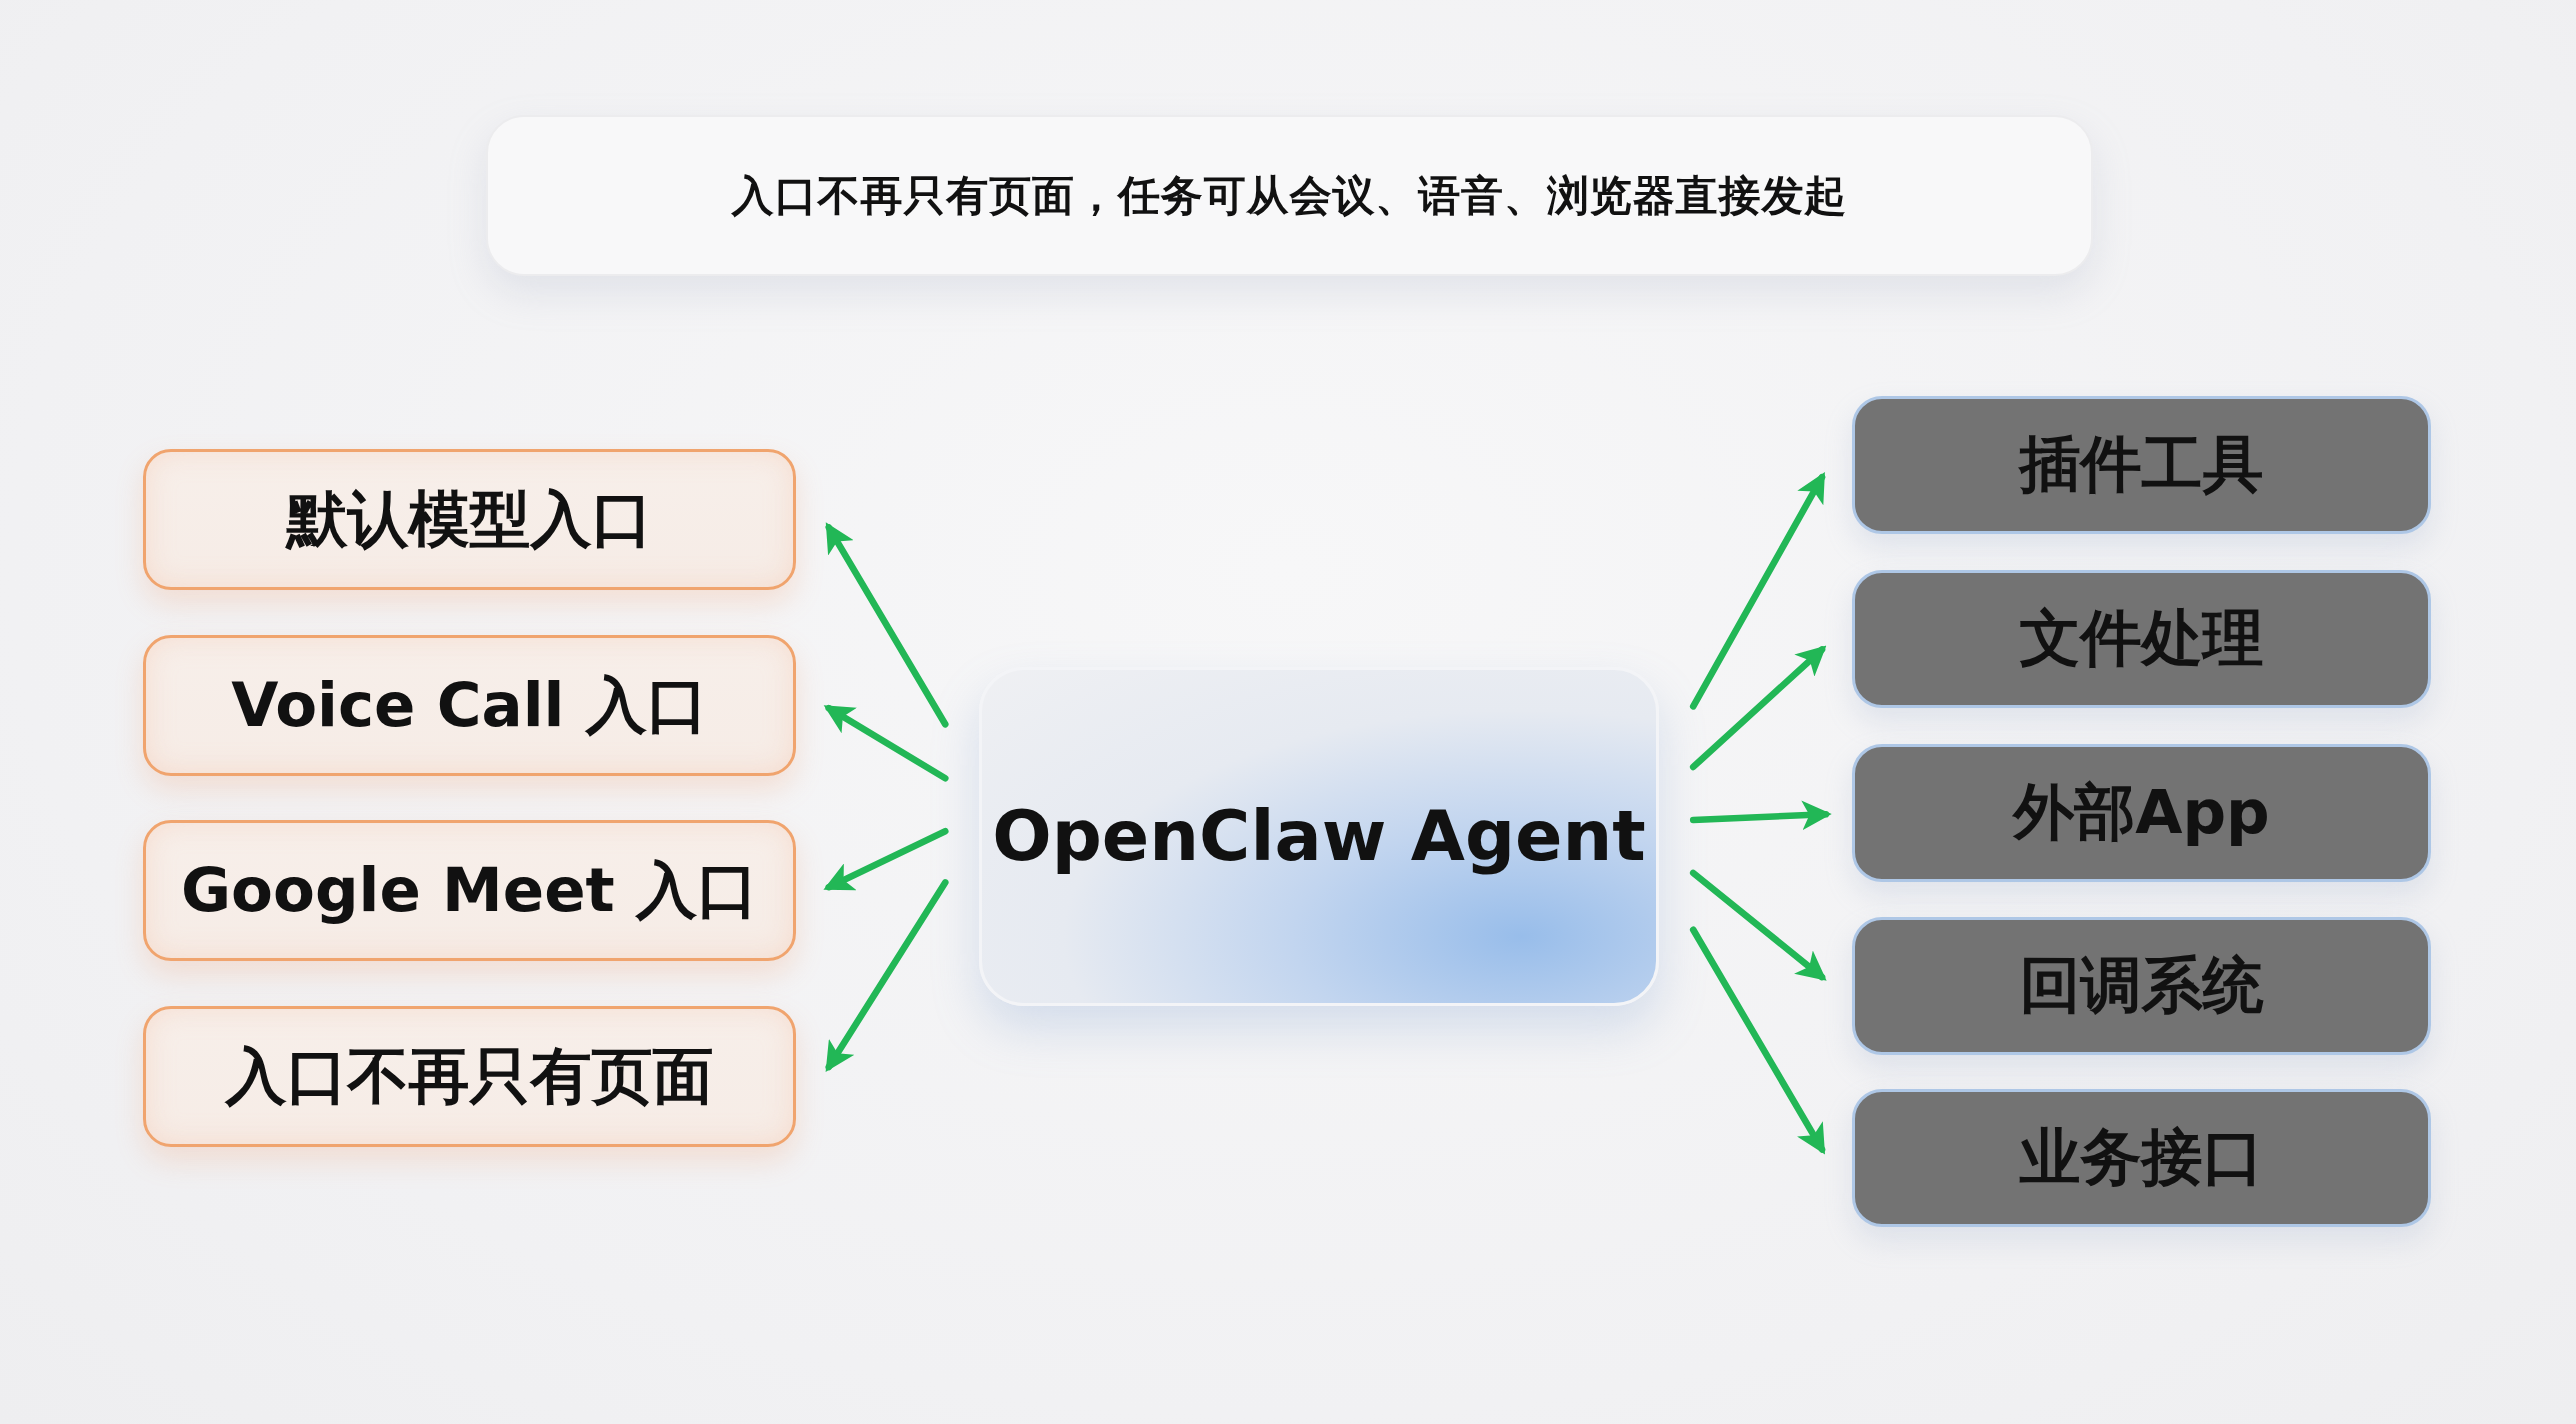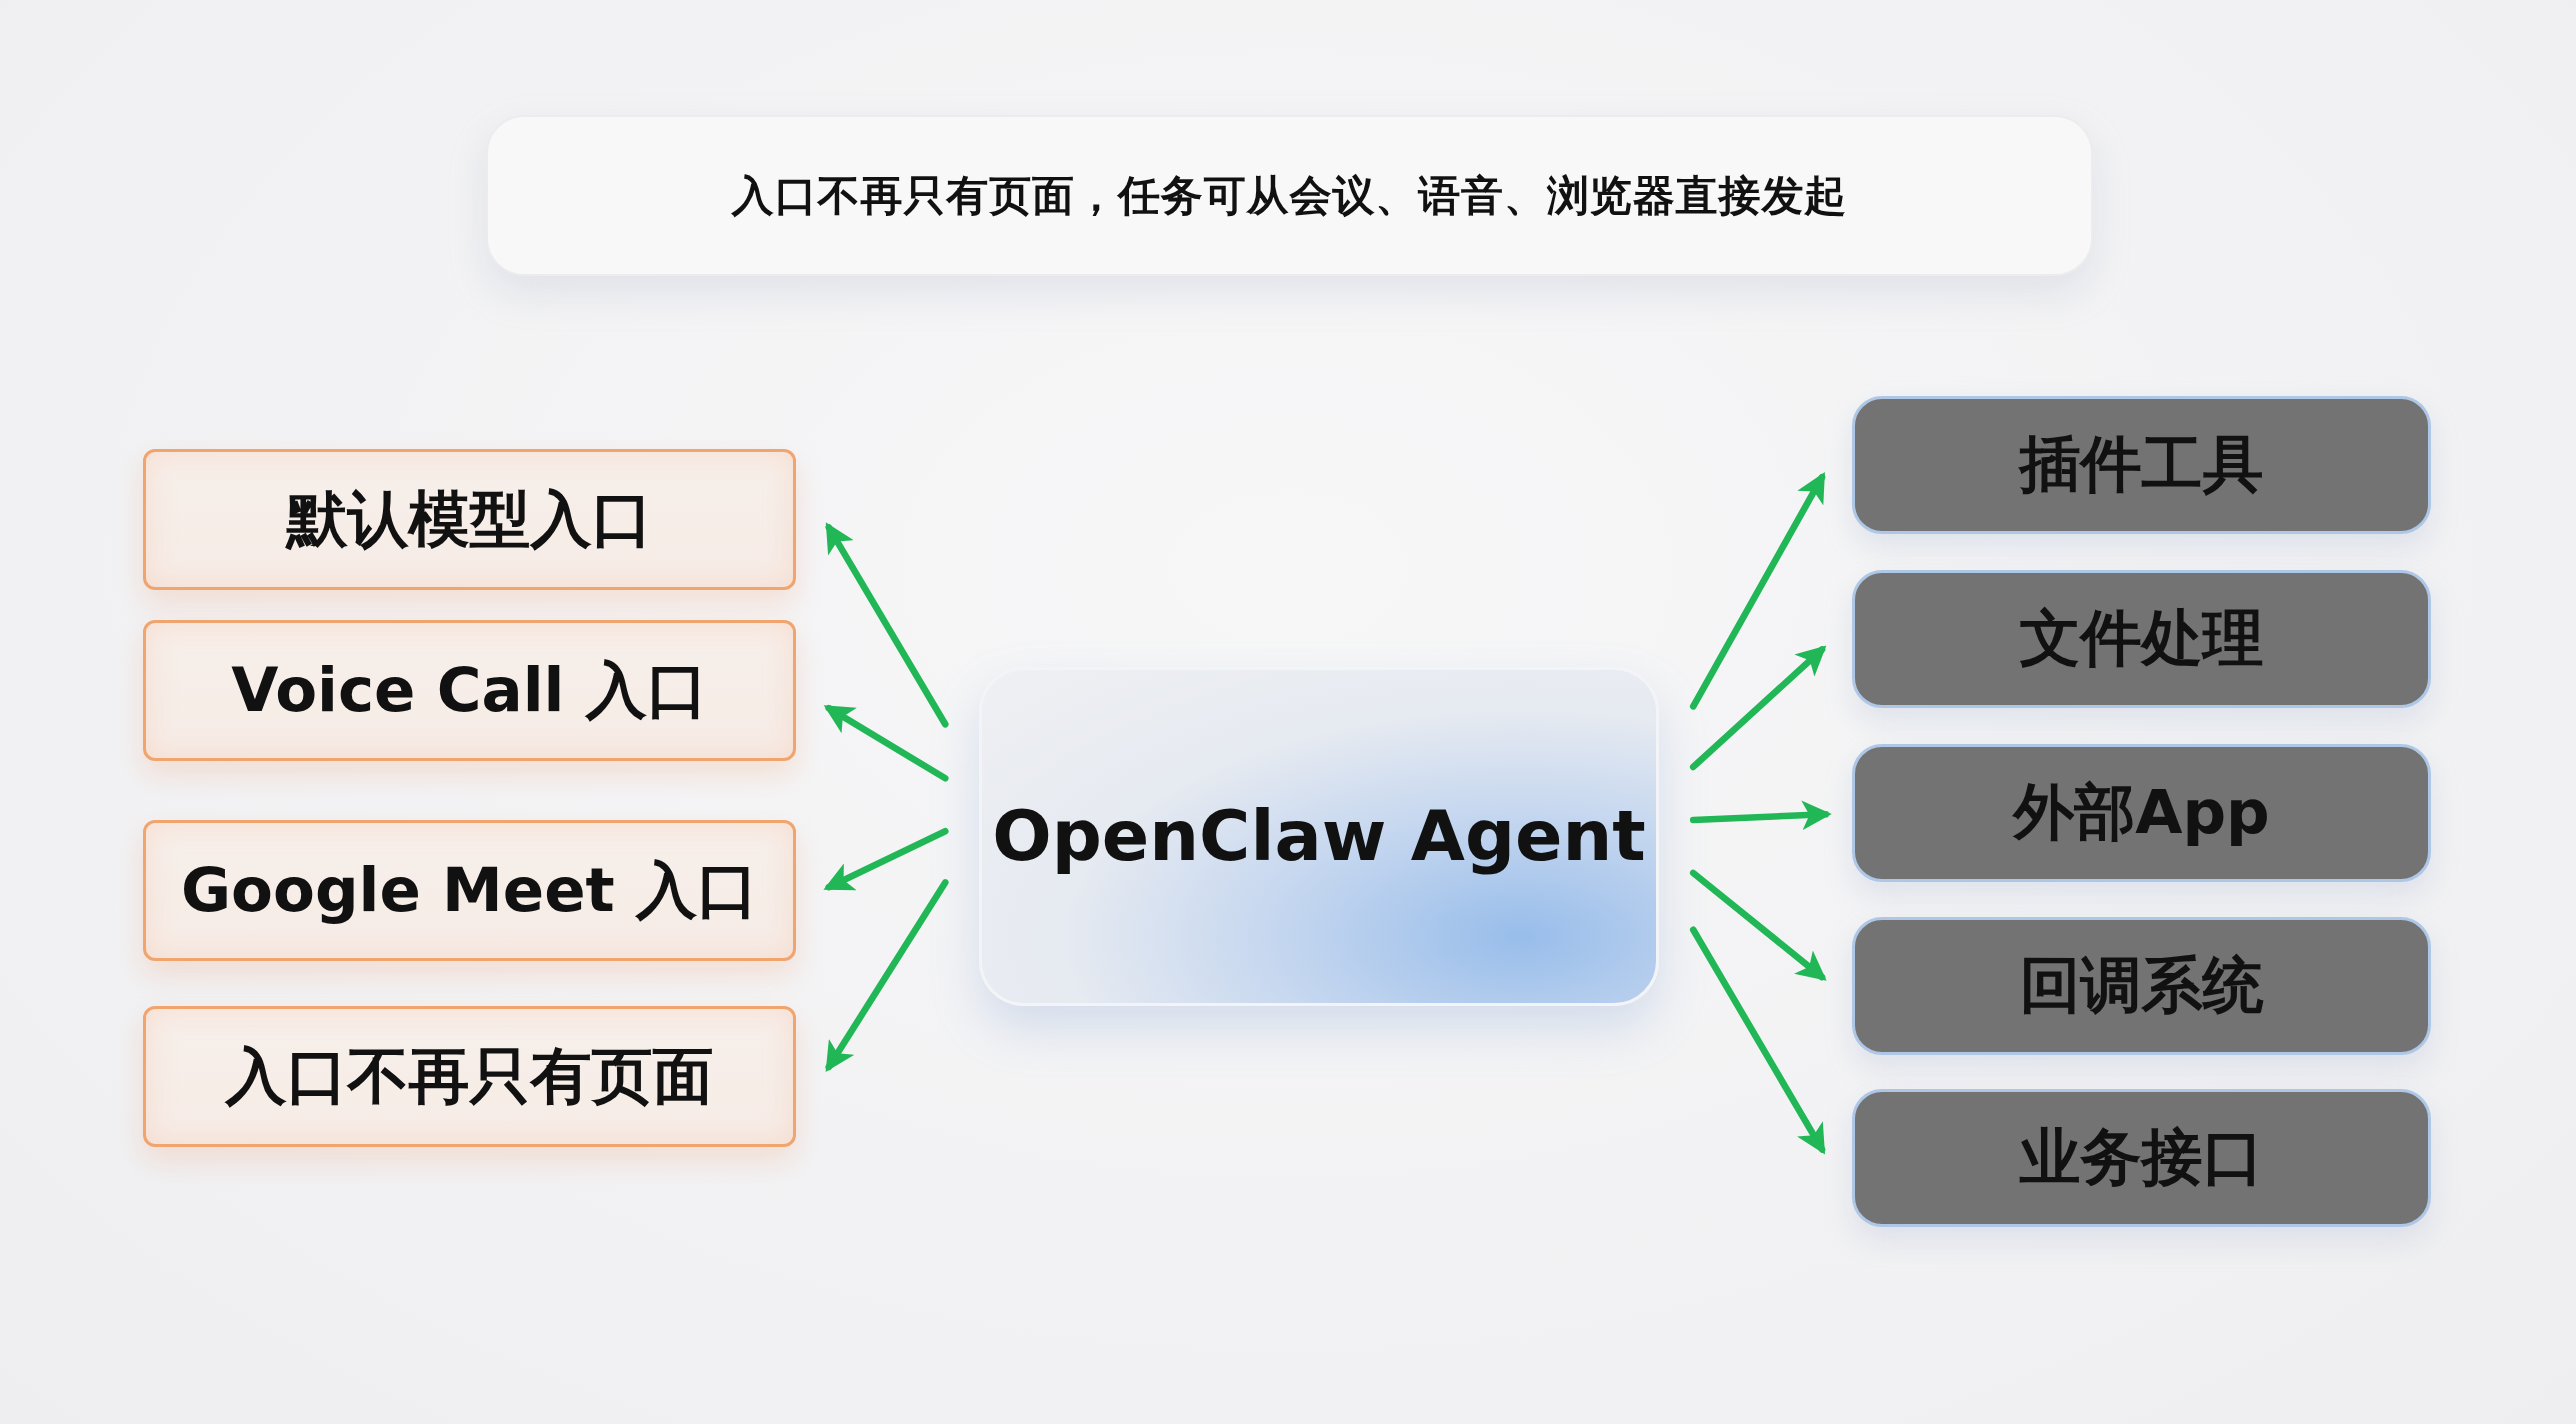--- a/index.html
+++ b/index.html
@@ -1,39 +1,39 @@
 <!DOCTYPE html>
 <html style="font-size:15px"><head>
 <meta charset="utf-8">
 <style>
   html,body{margin:0;padding:0;}
   body{width:2576px;height:1424px;background:#f4f4f5;position:relative;overflow:hidden;font-family:"DejaVu Sans","Liberation Sans",sans-serif;color:#111;}
   .bg{position:absolute;inset:0;background:radial-gradient(ellipse at 50% 40%,#f7f7f8 0%,#f1f1f3 70%,#eeeef0 100%);}
   .title-box{position:absolute;left:486px;top:115px;width:1607px;height:161px;border-radius:38px;background:#f8f8f9;border:2.8px solid #ececee;box-shadow:0 17px 38px rgba(160,170,190,0.22);display:flex;align-items:center;justify-content:center;box-sizing:border-box;}
   .title-text{font-size:42px;font-weight:bold;letter-spacing:0.9px;}
-  .lbox{position:absolute;left:143px;width:653px;height:141px;border-radius:12px;border:3.8px solid #f0a46e;background:linear-gradient(180deg,#f7efea 0%,#f6ece6 100%);box-shadow:0 13.3px 28px rgba(240,150,100,0.22),inset 0 0 28px rgba(245,190,160,0.35);display:flex;align-items:center;justify-content:center;box-sizing:border-box;}
+  .lbox{position:absolute;left:143px;width:653px;height:141px;border-radius:28px;border:3.8px solid #f0a46e;background:linear-gradient(180deg,#f7efea 0%,#f6ece6 100%);box-shadow:0 13.3px 28px rgba(240,150,100,0.22),inset 0 0 28px rgba(245,190,160,0.35);display:flex;align-items:center;justify-content:center;box-sizing:border-box;}
   .lbox span,.rbox span{font-size:61px;font-weight:bold;}
   .rbox{position:absolute;left:1852px;width:579px;height:138px;border-radius:30px;border:3.8px solid #aec7e6;background:#737373;box-shadow:0 13.3px 28px rgba(150,170,200,0.22);display:flex;align-items:center;justify-content:center;box-sizing:border-box;}
   .center-box{position:absolute;left:979px;top:667px;width:680px;height:339px;border-radius:45px;border:3.8px solid #f3f4f7;background:radial-gradient(ellipse at 80% 80%,#98bdea 0%,#c2d5ef 30%,#e6eaf1 60%,#eff0f3 100%);box-shadow:0 23px 47px rgba(130,160,210,0.28);display:flex;flex-direction:column;align-items:center;justify-content:center;box-sizing:border-box;}
   .center-box span{font-size:70px;font-weight:bold;line-height:95px;}
   svg.arrows{position:absolute;left:0;top:0;width:2576px;height:1424px;}
 </style>
 </head>
 <body>
 
 <div class="bg"></div>
 
 <div class="title-box">
   <span class="title-text">入口不再只有页面，任务可从会议、语音、浏览器直接发起</span>
 </div>
 
 <div class="lbox" style="top:449px">
     <span>默认模型入口</span>
   </div>
-<div class="lbox" style="top:620px">
+<div class="lbox" style="top:635px">
     <span>Voice Call 入口</span>
   </div>
 <div class="lbox" style="top:820px">
     <span>Google Meet 入口</span>
   </div>
 <div class="lbox" style="top:1006px">
     <span>入口不再只有页面</span>
   </div>
 
 <div class="center-box">

